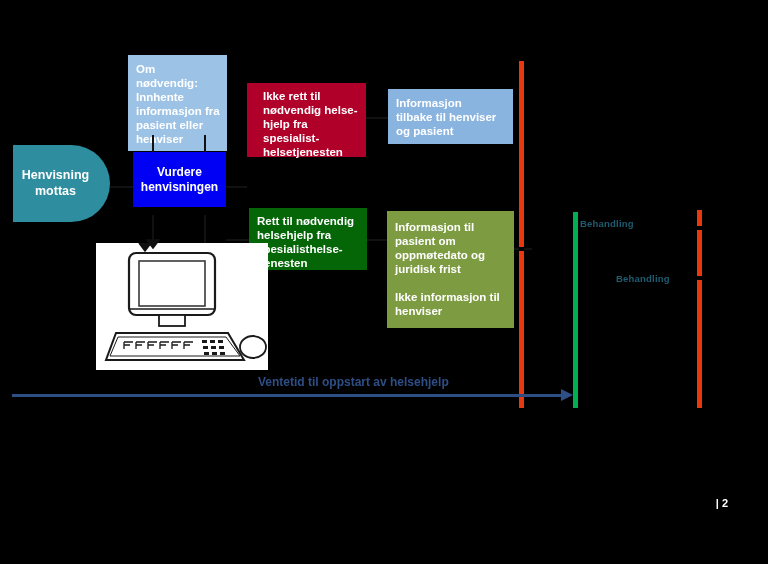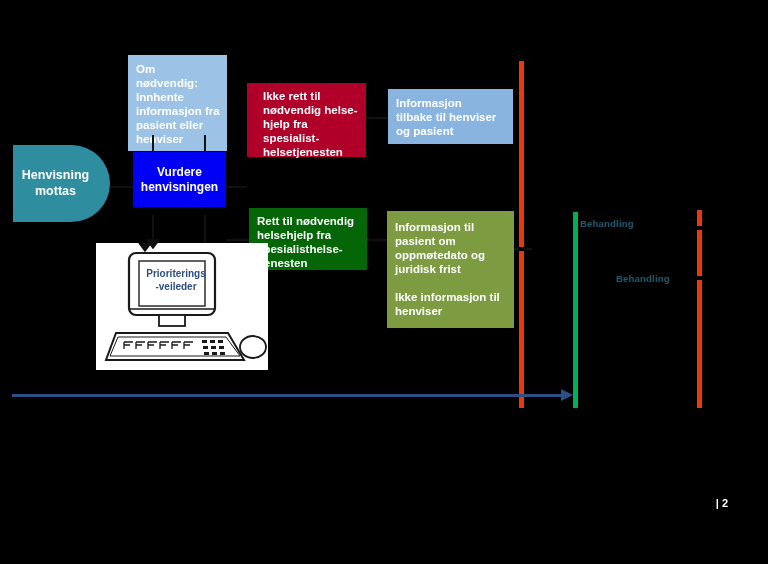--- a/index.html
+++ b/index.html
@@ -251,37 +251,36 @@
         <rect x="108" y="109" width="5" height="3"></rect>
         <rect x="116" y="109" width="5" height="3"></rect>
         <rect x="124" y="109" width="5" height="3"></rect>
       </g>
 
       <ellipse cx="157" cy="104" rx="13" ry="11" fill="#ffffff" stroke="#1a1a1a" stroke-width="1.8"></ellipse>
 
       <path d="M49 0 L49 6 M43 0 L49 8 L55 0" fill="#111111" stroke="#111111" stroke-width="1.5"></path>
     </svg>
   </div>
-  <div class="screen-text">Prioriterings
--veileder</div>
 
   <svg style="position:absolute; left:145px; top:233px;" width="22" height="16">
     <path d="M8 0 L8 9 M2 7 L8 15 L14 7 Z" fill="#111111" stroke="#111111" stroke-width="1.6"></path>
   </svg>
 
   <div class="vline vline-red-1"></div>
   <div class="vline-red-1-gap"></div>
   <div class="vline vline-green"></div>
   <div class="vline vline-red-2a"></div>
   <div class="vline vline-red-2b"></div>
   <div class="vline vline-red-2c"></div>
 
   <div class="phase-label phase-utredning">Behandling</div>
   <div class="phase-label phase-behandling">Behandling</div>
 
   <div class="wait-arrow-line"></div>
   <div class="wait-arrow-head"></div>
+  <div class="wait-arrow-text">Ventetid til oppstart av helsehjelp</div>
 
   <div class="page-number">
     <span class="bar">|</span><span>2</span>
   </div>
 
 </div>
 
 </body></html>

